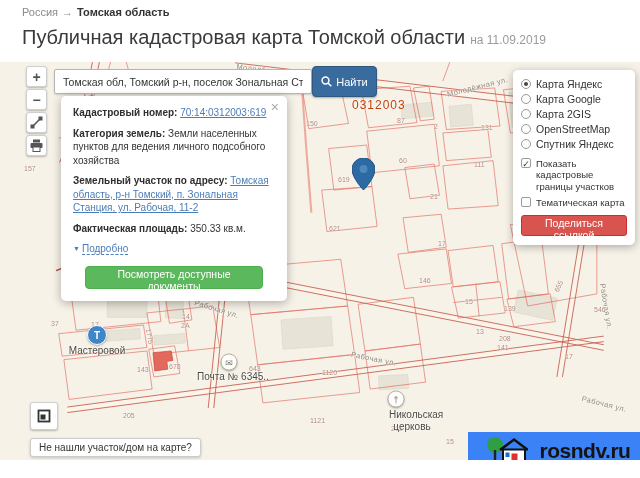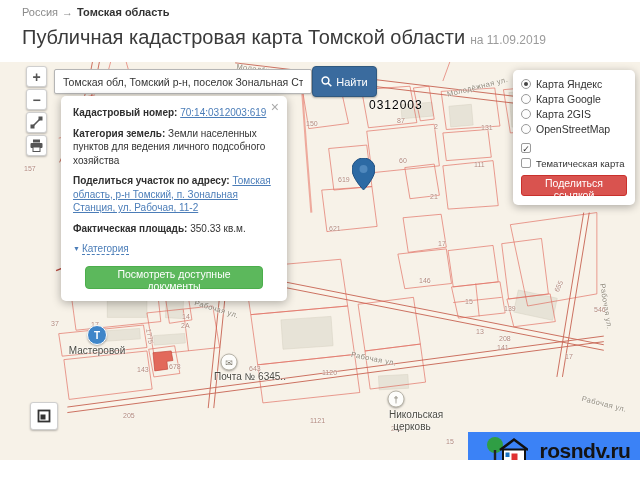--- a/index.html
+++ b/index.html
@@ -16,21 +16,21 @@
   .page-title{position:absolute;left:22px;top:26px;font-size:20px;color:#3a3a3a;white-space:nowrap;}
   .page-title .date{font-size:12px;color:#9b9b9b;margin-left:5px;}
   
   .map{position:absolute;left:0;top:62px;width:640px;height:398px;background:#f7f2e8;overflow:hidden;}
   .map svg.base{position:absolute;left:0;top:0;}
   .lbl-layer{position:absolute;left:0;top:0;width:640px;height:398px;pointer-events:none;}
   .plot-num{position:absolute;font-size:7px;color:#b2897c;white-space:nowrap;
     text-shadow:0 0 2px #fff,0 0 2px #fff;transform-origin:left top;}
   .street{position:absolute;font-size:7.5px;color:#8f8878;letter-spacing:.4px;white-space:nowrap;
     text-shadow:0 0 2px #fff,0 0 2px #fff;transform-origin:left top;}
-  .quarter{position:absolute;left:369px;top:36px;font-size:12px;color:#000000;letter-spacing:1px;
+  .quarter{position:absolute;left:352px;top:36px;font-size:12px;color:#c2410c;letter-spacing:1px;
     text-shadow:0 0 2px #fff;}
   .poi-ico{position:absolute;display:flex;align-items:center;justify-content:center;
     border-radius:50%;transform:translate(-50%,-50%);box-shadow:0 1px 2px rgba(0,0,0,.3);}
   .poi-ico.blue{width:18px;height:18px;background:#3f86c9;border:1.5px solid #fff;
     color:#fff;font-size:10px;font-weight:bold;}
   .poi-ico.gray{width:15px;height:15px;background:#fdfdfb;border:1px solid #b9b5a9;
     color:#76málne;color:#767264;font-size:9px;}
   .poi-label{position:absolute;font-size:10px;color:#4a4a42;transform:translateX(-50%);
     text-align:center;white-space:nowrap;text-shadow:0 0 2px #fff,0 0 2px #fff;}
   .poi-label.wrap{white-space:normal;width:46px;line-height:1.15;margin-left:16px;}
@@ -224,21 +224,21 @@
       <span class="plot-num" style="left: 310px; top: 355px;">1121</span>
       <span class="plot-num" style="left: 123px; top: 350px;">205</span>
       <span class="plot-num" style="left: 391px; top: 363px;">212</span>
       <span class="plot-num" style="left: 446px; top: 376px;">15</span>
       <span class="plot-num" style="left: 24px; top: 103px;">157</span>
     </div>
   <div class="lbl-layer" id="poi-layer">
       <span class="poi-ico blue" style="left: 97px; top: 273px; pointer-events: auto;">Т</span>
       <div class="poi-label" style="left: 97px; top: 283px;">Мастеровой</div>
       <span class="poi-ico gray" style="left: 229px; top: 300px; pointer-events: auto;">✉</span>
-      <div class="poi-label" style="left: 246px; top: 309px; padding-left: 8px;">Почта № 6345..</div>
+      <div class="poi-label" style="left: 229px; top: 309px; padding-left: 8px;">Почта № 6345..</div>
       <span class="poi-ico gray" style="left: 396px; top: 337px; pointer-events: auto;">†</span>
       <div class="poi-label wrap" style="left: 396px; top: 347px;">Никольская церковь</div>
     </div>
 
   <div class="pin">
     <svg width="23" height="32" viewBox="0 0 23 32">
       <path d="M11.5 0C5.1 0 0 5.1 0 11.5 0 20 11.5 32 11.5 32S23 20 23 11.5C23 5.1 17.9 0 11.5 0z" fill="#2c6aa4" stroke="#1d4f80" stroke-width="1"></path>
       <circle cx="11.5" cy="11" r="4" fill="#4f88bd"></circle>
     </svg>
   </div>
@@ -273,29 +273,29 @@
     <span class="close">×</span>
     <p class="row">
       <b>Кадастровый номер:</b>
       <a>70:14:0312003:619</a>
     </p>
     <p class="row">
       <b>Категория земель:</b>
       <span>Земли населенных пунктов для ведения личного подсобного хозяйства</span>
     </p>
     <p class="row">
-      <b>Поделиться участок по адресу:</b>
+      <b>Земельный участок по адресу:</b>
       <a>Томская область, р-н Томский, п. Зональная Станция, ул. Рабочая, 11-2</a>
     </p>
     <p class="row">
       <b>Фактическая площадь:</b>
       <span>350.33 кв.м.</span>
     </p>
     <p class="row">
-      <span class="tri">▼</span><a class="details">Категория</a>
+      <span class="tri">▼</span><a class="details">Подробно</a>
     </p>
     <button class="doc-btn">Посмотреть доступные документы</button>
   </div>
 
   <div class="panel">
     <div id="layer-options">
         <div class="opt">
           <span class="radio sel"></span>
           <span>Карта Яндекс</span>
         </div>
@@ -303,40 +303,46 @@
           <span class="radio"></span>
           <span>Карта Google</span>
         </div>
         <div class="opt">
           <span class="radio"></span>
           <span>Карта 2GIS</span>
         </div>
         <div class="opt">
           <span class="radio"></span>
           <span>OpenStreetMap</span>
+        </div>
+        <div class="opt">
+          <span class="radio"></span>
+          <span>Спутник Яндекс</span>
         </div>
       </div>
     <div id="layer-checkboxes" class="chk-group">
         <div class="chk-row">
           <span class="chk">✓</span>
+          <span>Показать кадастровые границы участков</span>
         </div>
         <div class="chk-row">
           <span class="chk"></span>
           <span>Тематическая карта</span>
         </div>
       </div>
     <button class="share-btn">Поделиться ссылкой</button>
   </div>
 
   <div class="extent-btn">
     <svg width="14" height="14" viewBox="0 0 14 14">
       <rect x="1.5" y="1.5" width="11" height="11" fill="none" stroke="#333" stroke-width="1.8"></rect>
       <rect x="3.5" y="5.5" width="5" height="5" fill="#333"></rect>
     </svg>
   </div>
+  <div class="not-found">Не нашли участок/дом на карте?</div>
 
   <div class="watermark">
     <svg width="42" height="30" viewBox="0 0 42 30">
       <circle cx="9" cy="9" r="8" fill="#2f9e44"></circle>
       <rect x="7.8" y="14" width="2.4" height="13" fill="#222"></rect>
       <polyline points="14,14 28,3.5 42,14" fill="none" stroke="#111" stroke-width="2.6"></polyline>
       <rect x="17" y="13.5" width="22" height="13.5" fill="#fff" stroke="#111" stroke-width="2"></rect>
       <rect x="25.5" y="17.5" width="6" height="9.5" fill="#e03131"></rect>
       <rect x="19.5" y="16.5" width="4" height="4.5" fill="#1971c2"></rect>
     </svg>

